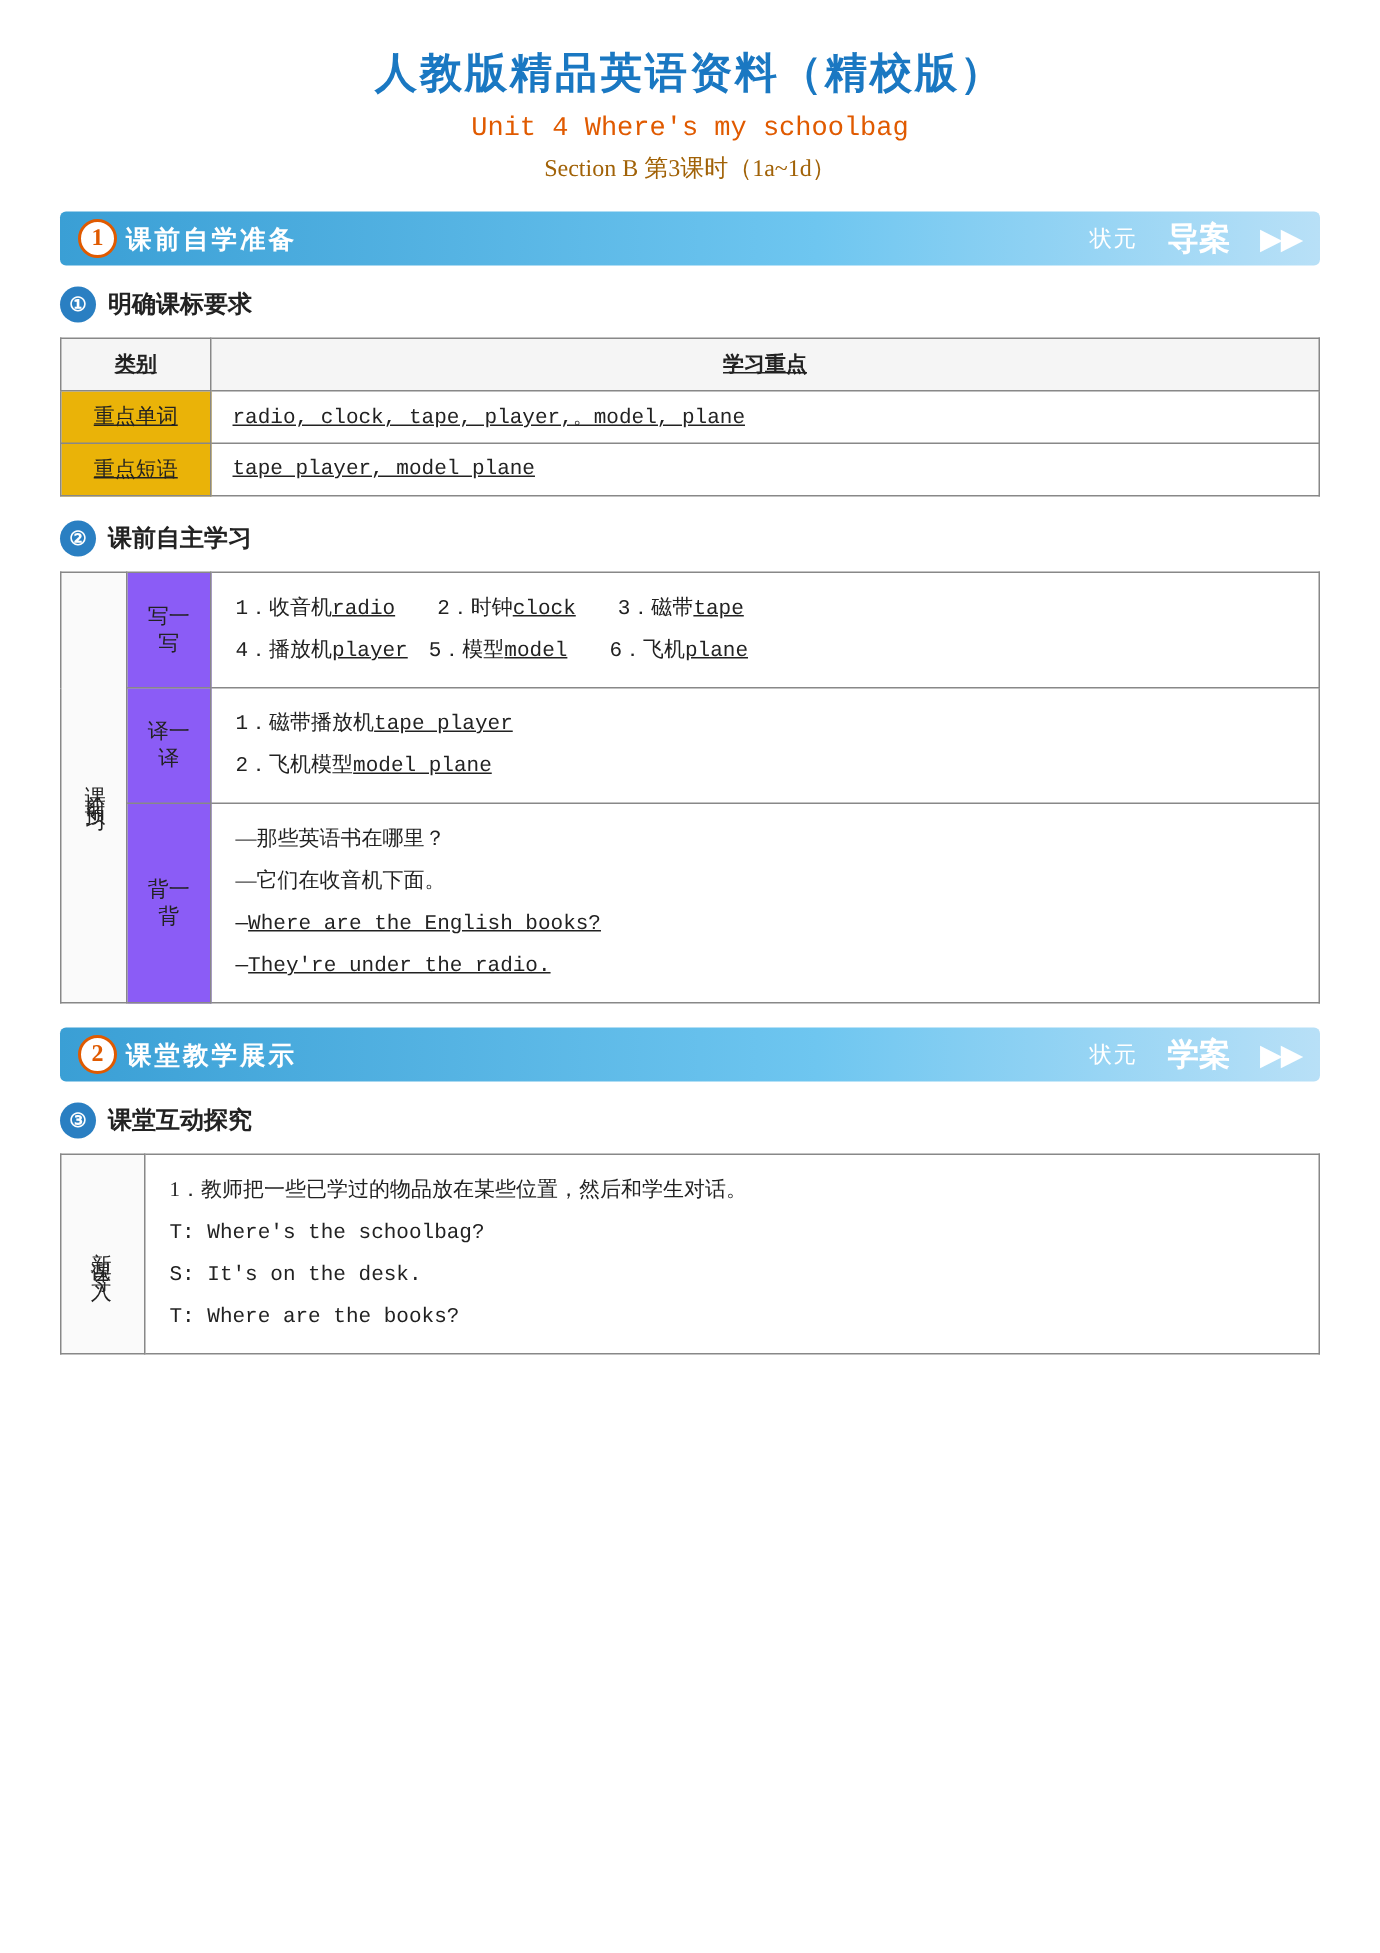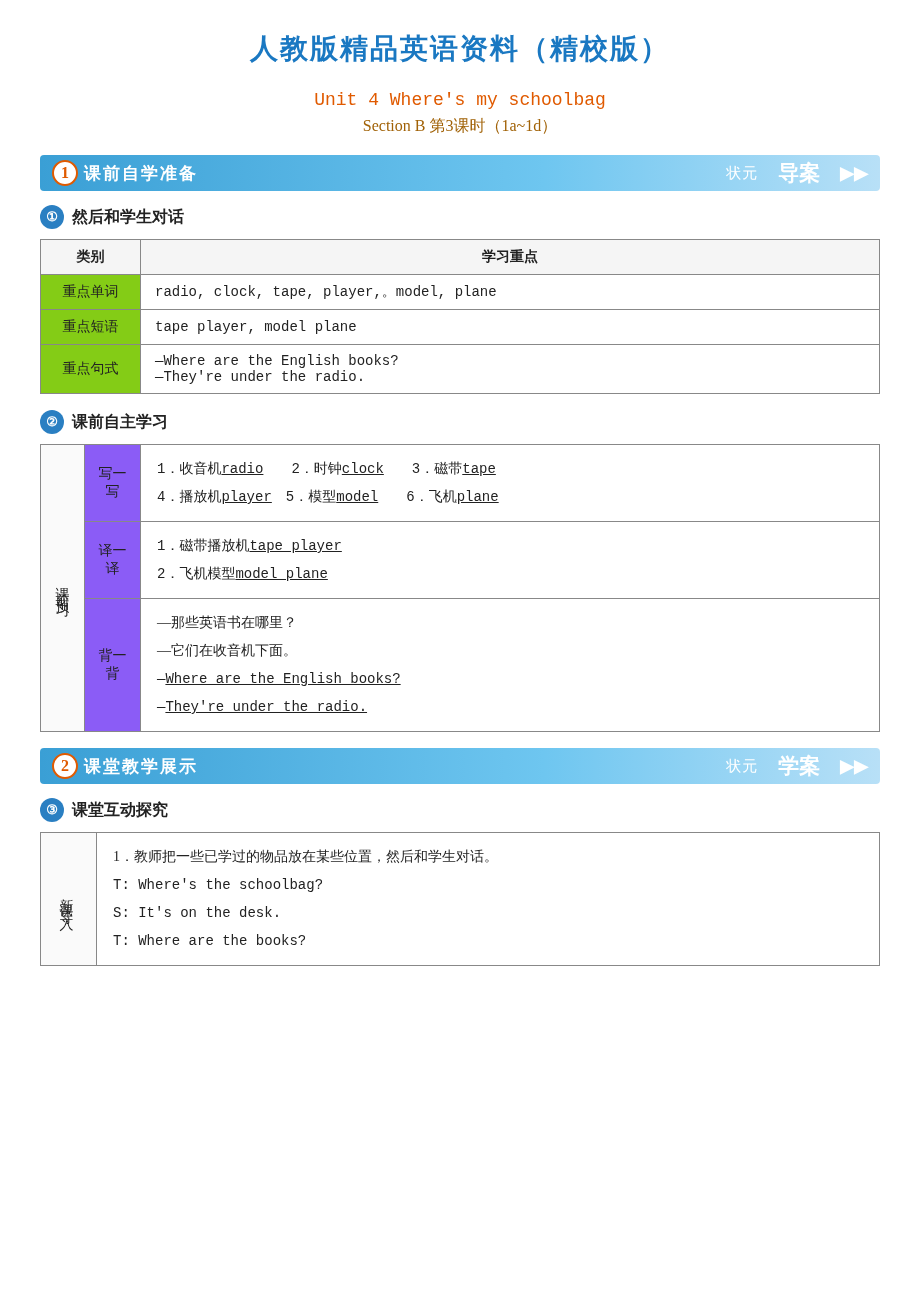--- a/index.html
+++ b/index.html
@@ -11,21 +11,21 @@
       width: 920px;
       min-height: 1302px;
       padding: 30px 40px;
     }
 
     .main-title {
       text-align: center;
       font-size: 28px;
       color: #1a78c2;
       font-weight: bold;
-      margin-bottom: 22px;
+      margin-bottom: 8px;
       letter-spacing: 2px;
     }
 
     .sub-title {
       text-align: center;
       font-size: 18px;
       color: #e05a00;
       font-family: "Courier New", monospace;
       font-weight: normal;
       margin-bottom: 6px;
@@ -125,30 +125,31 @@
     .content-table {
       width: 100%;
       border-collapse: collapse;
       margin-bottom: 16px;
       font-size: 14px;
     }
     .content-table th, .content-table td {
       border: 1px solid #888;
       padding: 8px 14px;
       vertical-align: middle;
+      text-decoration: underline;
     }
     .content-table th {
       background: #f5f5f5;
       text-align: center;
       font-weight: bold;
       font-size: 14px;
     }
     .content-table .row-label {
       text-align: center;
-      background: #84cc16;
+      background: #eab308;
       width: 80px;
       font-weight: normal;
       color: #222;
     }
 
     
     .preview-table {
       width: 100%;
       border-collapse: collapse;
       margin-bottom: 16px;
@@ -214,45 +215,38 @@
   </div>
   <div class="banner-right">
     <span class="banner-right-text">状元</span>
     <span class="banner-right-bold">导案</span>
     <span class="banner-arrow">▶▶</span>
   </div>
 </div>
 
 <div class="step-header">
   <div class="step-circle">①</div>
-  <div class="step-title">然后和学生对话</div>
+  <div class="step-title">明确课标要求</div>
 </div>
 
 <table class="content-table">
   <thead>
     <tr>
       <th style="width:100px;">类别</th>
       <th>学习重点</th>
     </tr>
   </thead>
   <tbody>
     <tr>
       <td class="row-label">重点单词</td>
       <td class="mono">radio, clock, tape, player,。model, plane</td>
     </tr>
     <tr>
       <td class="row-label">重点短语</td>
       <td class="mono">tape player, model plane</td>
-    </tr>
-    <tr>
-      <td class="row-label">重点句式</td>
-      <td class="mono">
-        <div>—Where are the English books?</div>
-        <div>—They're under the radio.</div>
-      </td>
     </tr>
   </tbody>
 </table>
 
 <div class="step-header">
   <div class="step-circle">②</div>
   <div class="step-title">课前自主学习</div>
 </div>
 
 <table class="preview-table">

